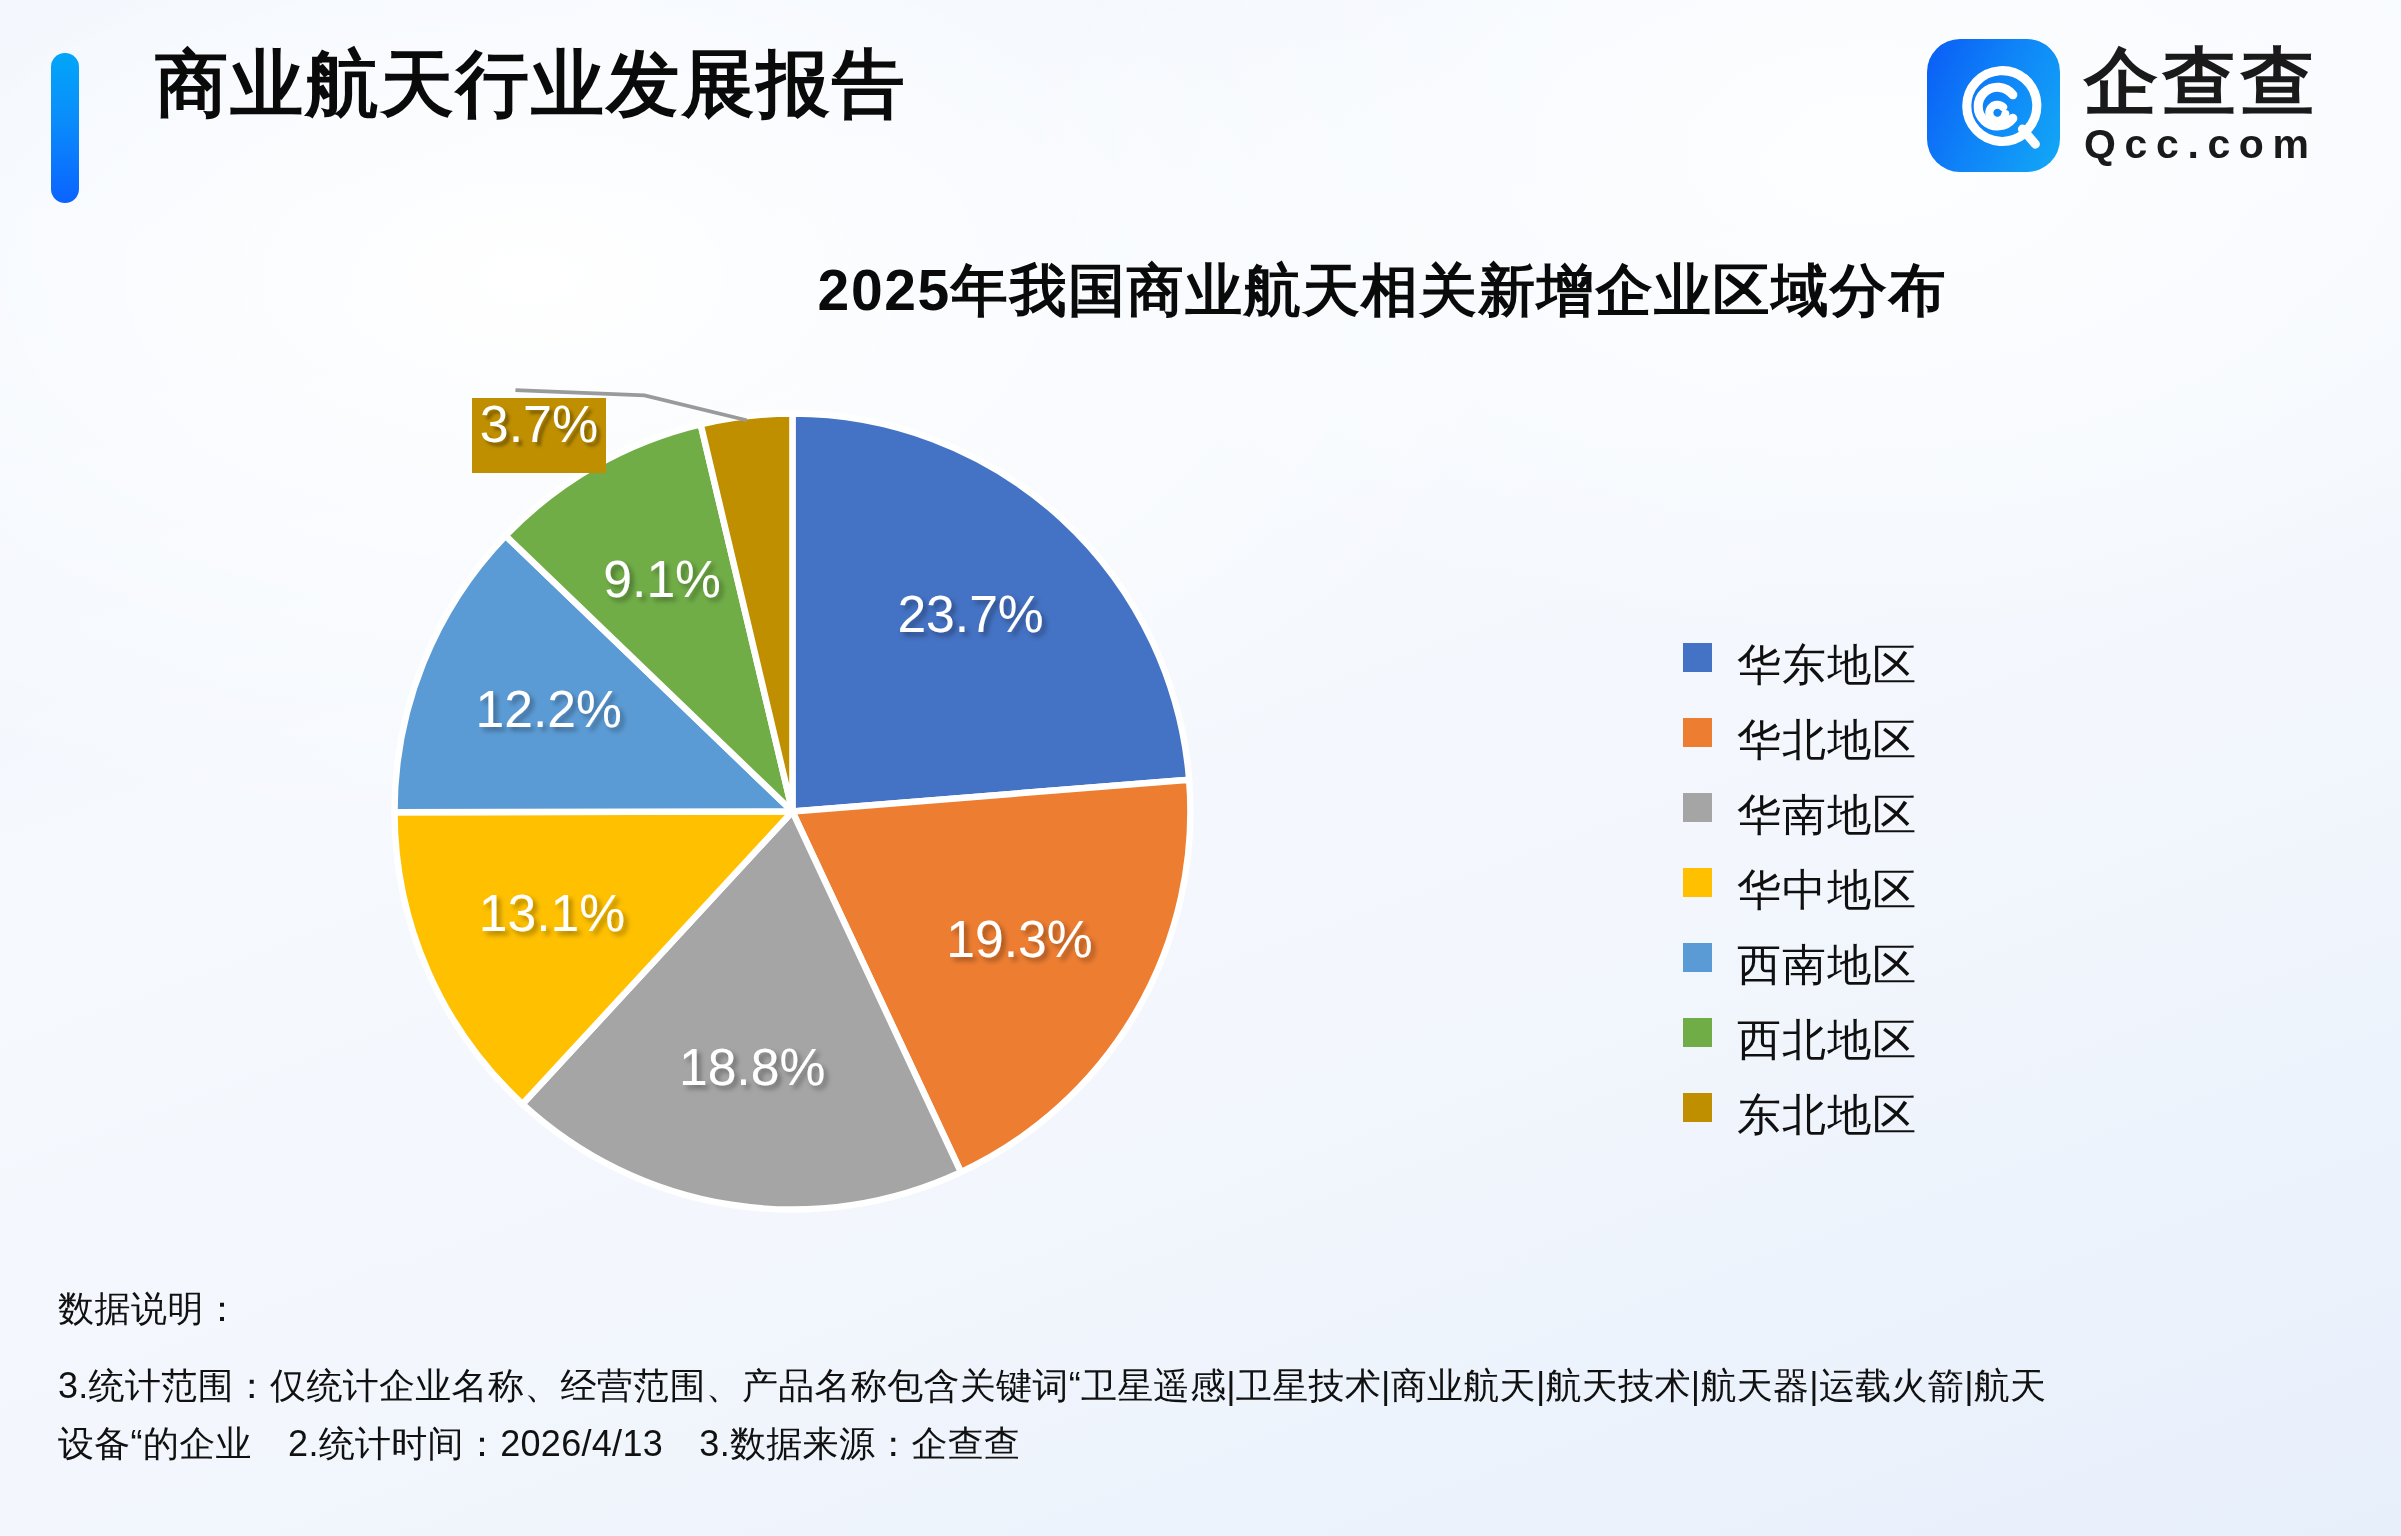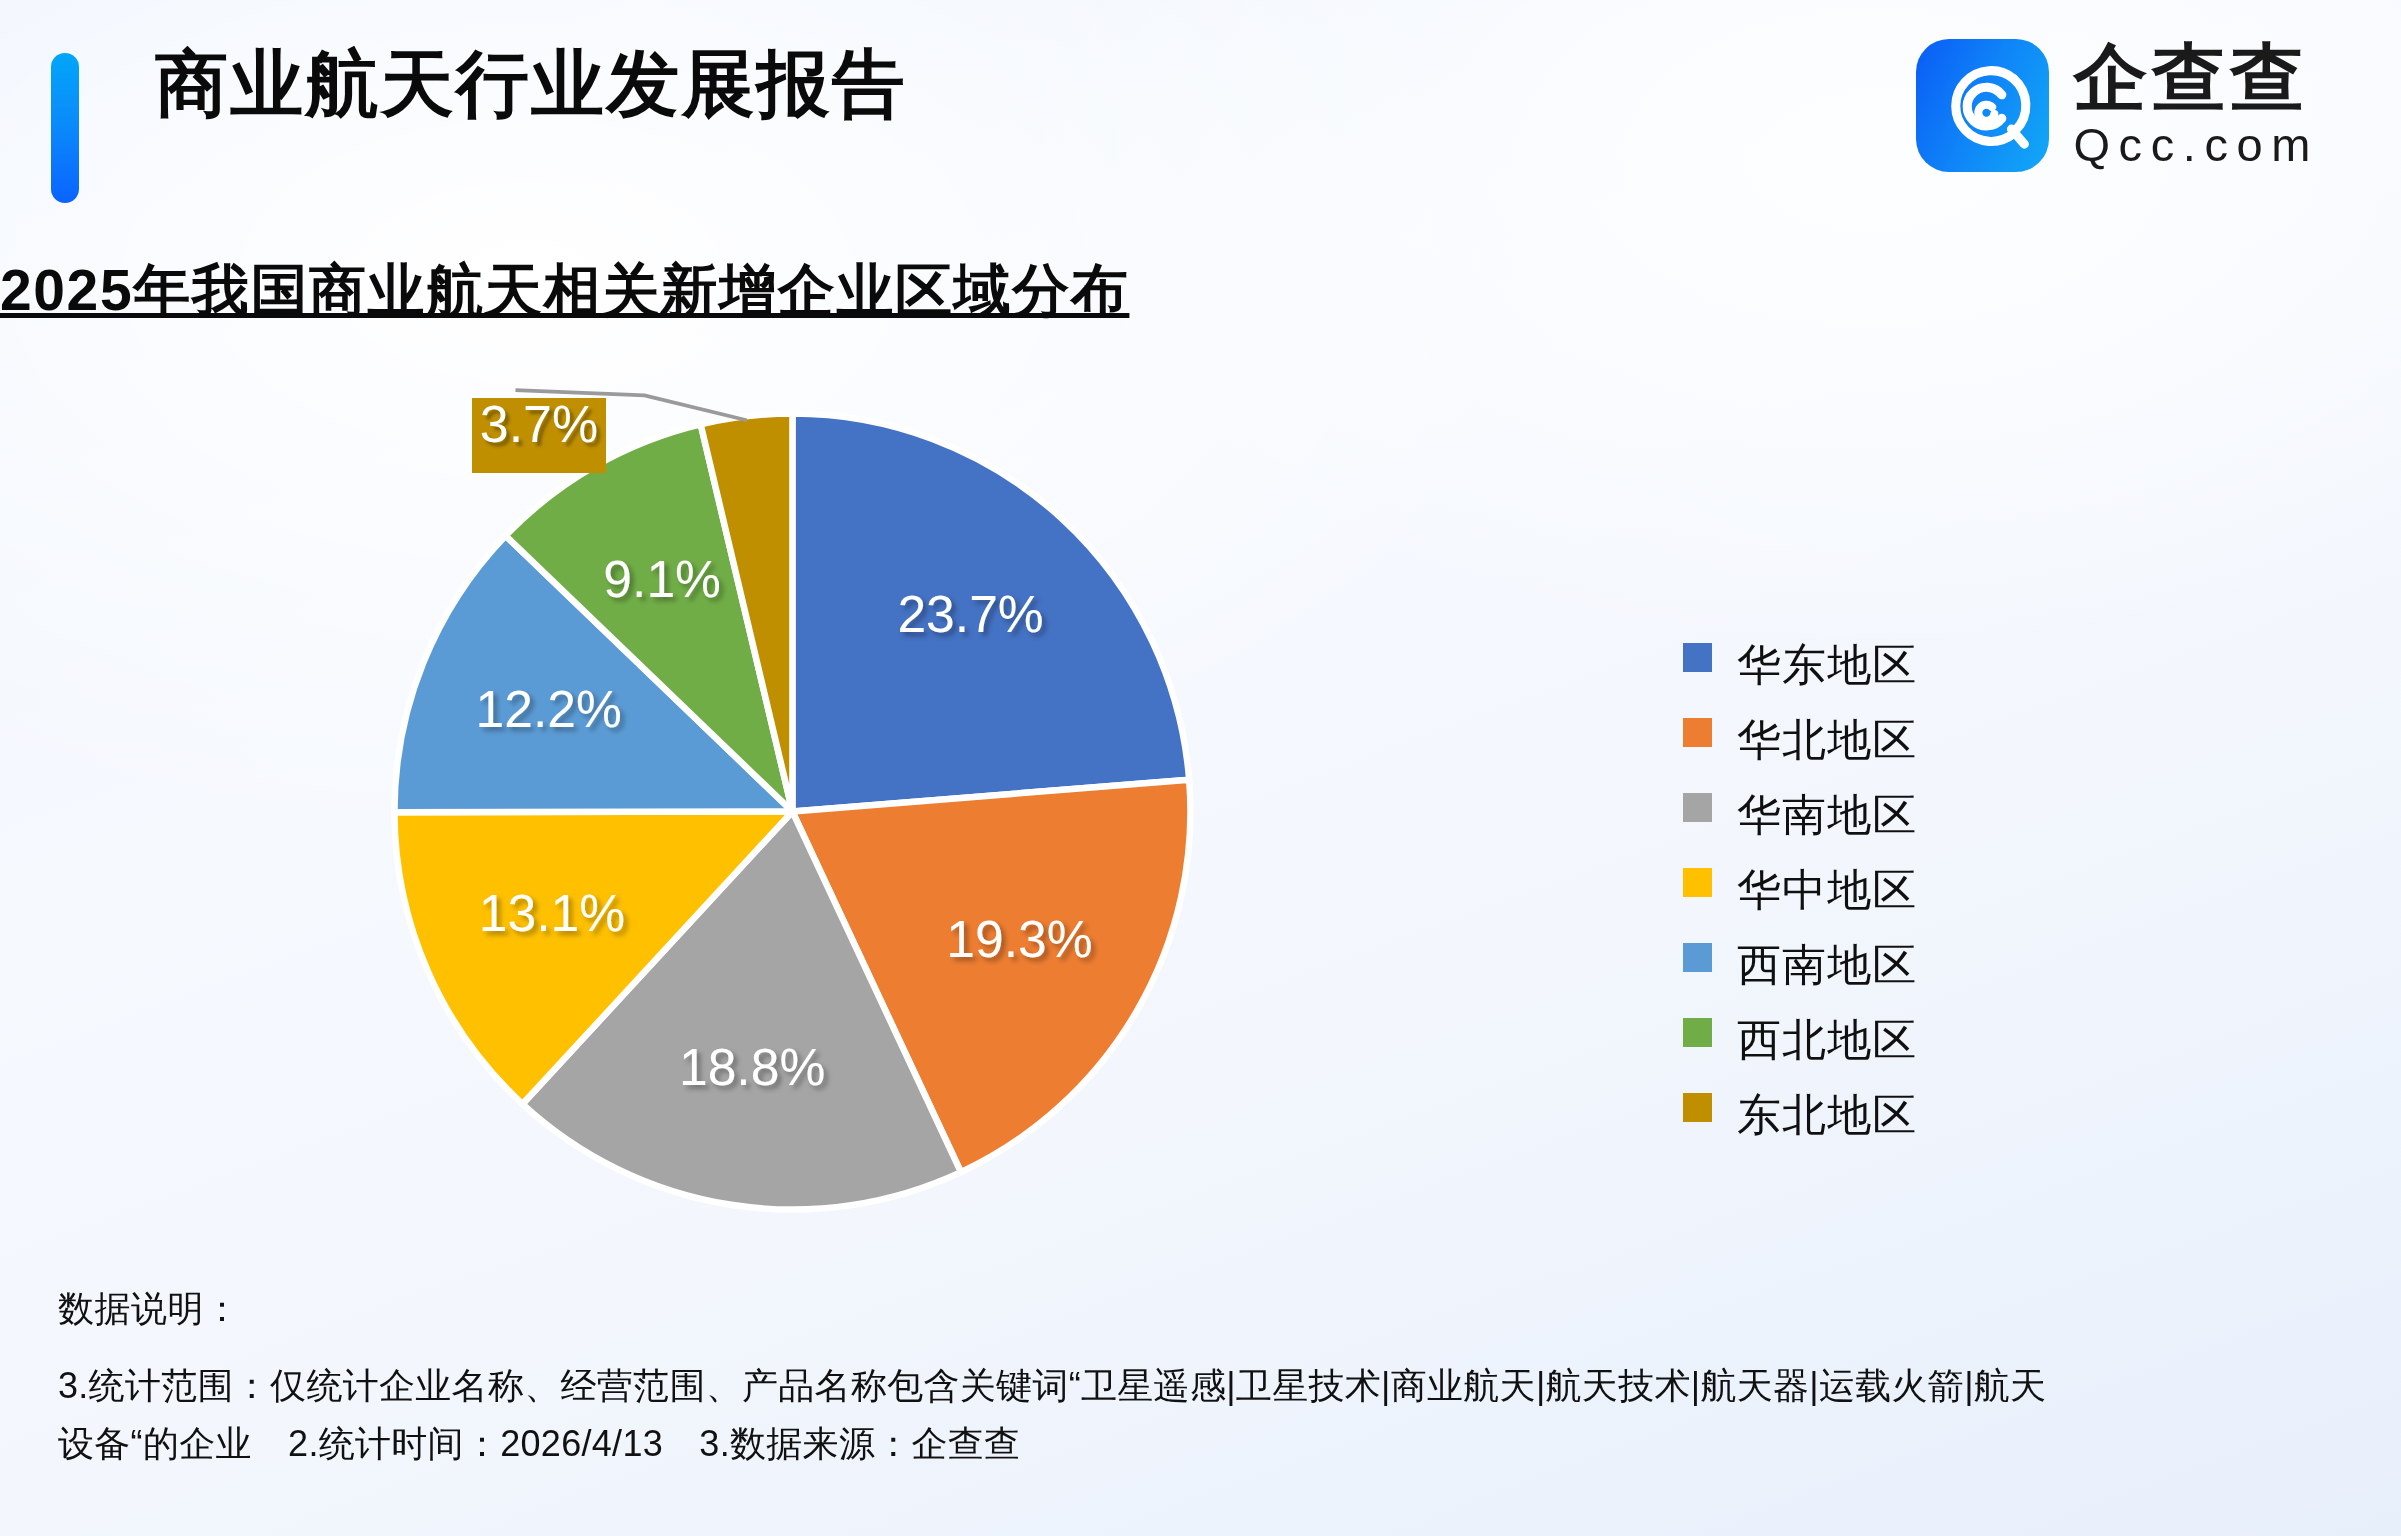--- a/index.html
+++ b/index.html
@@ -75,41 +75,40 @@
   #logo-wordmark { display: flex; flex-direction: column; }
   #logo-cn {
     font-size: 74px;
     font-weight: 700;
     color: #1a1a1a;
     letter-spacing: 4.3px;
     line-height: 1.02;
     white-space: nowrap;
   }
   #logo-domain {
-    font-size: 47px;
-    font-weight: 400;
+    font-size: 41px;
+    font-weight: 700;
     color: #1a1a1a;
     letter-spacing: 8.6px;
     line-height: 1.1;
     margin-top: 3.2px;
     white-space: nowrap;
   }
 
   
   #chart-title {
     position: absolute;
     left: 0; top: 253px;
     width: 1947px;
-    text-align: left;
+    text-align: right;
     font-size: 57px;
     font-weight: 700;
     color: #0a0a0a;
     letter-spacing: 1.6px;
     white-space: nowrap;
-    text-decoration: underline;
   }
 
   #pie-area {
     position: absolute;
     left: 334px;
     top: 377px;
     width: 947px;
     height: 882px;
   }
   #pie-svg { display: block; }

